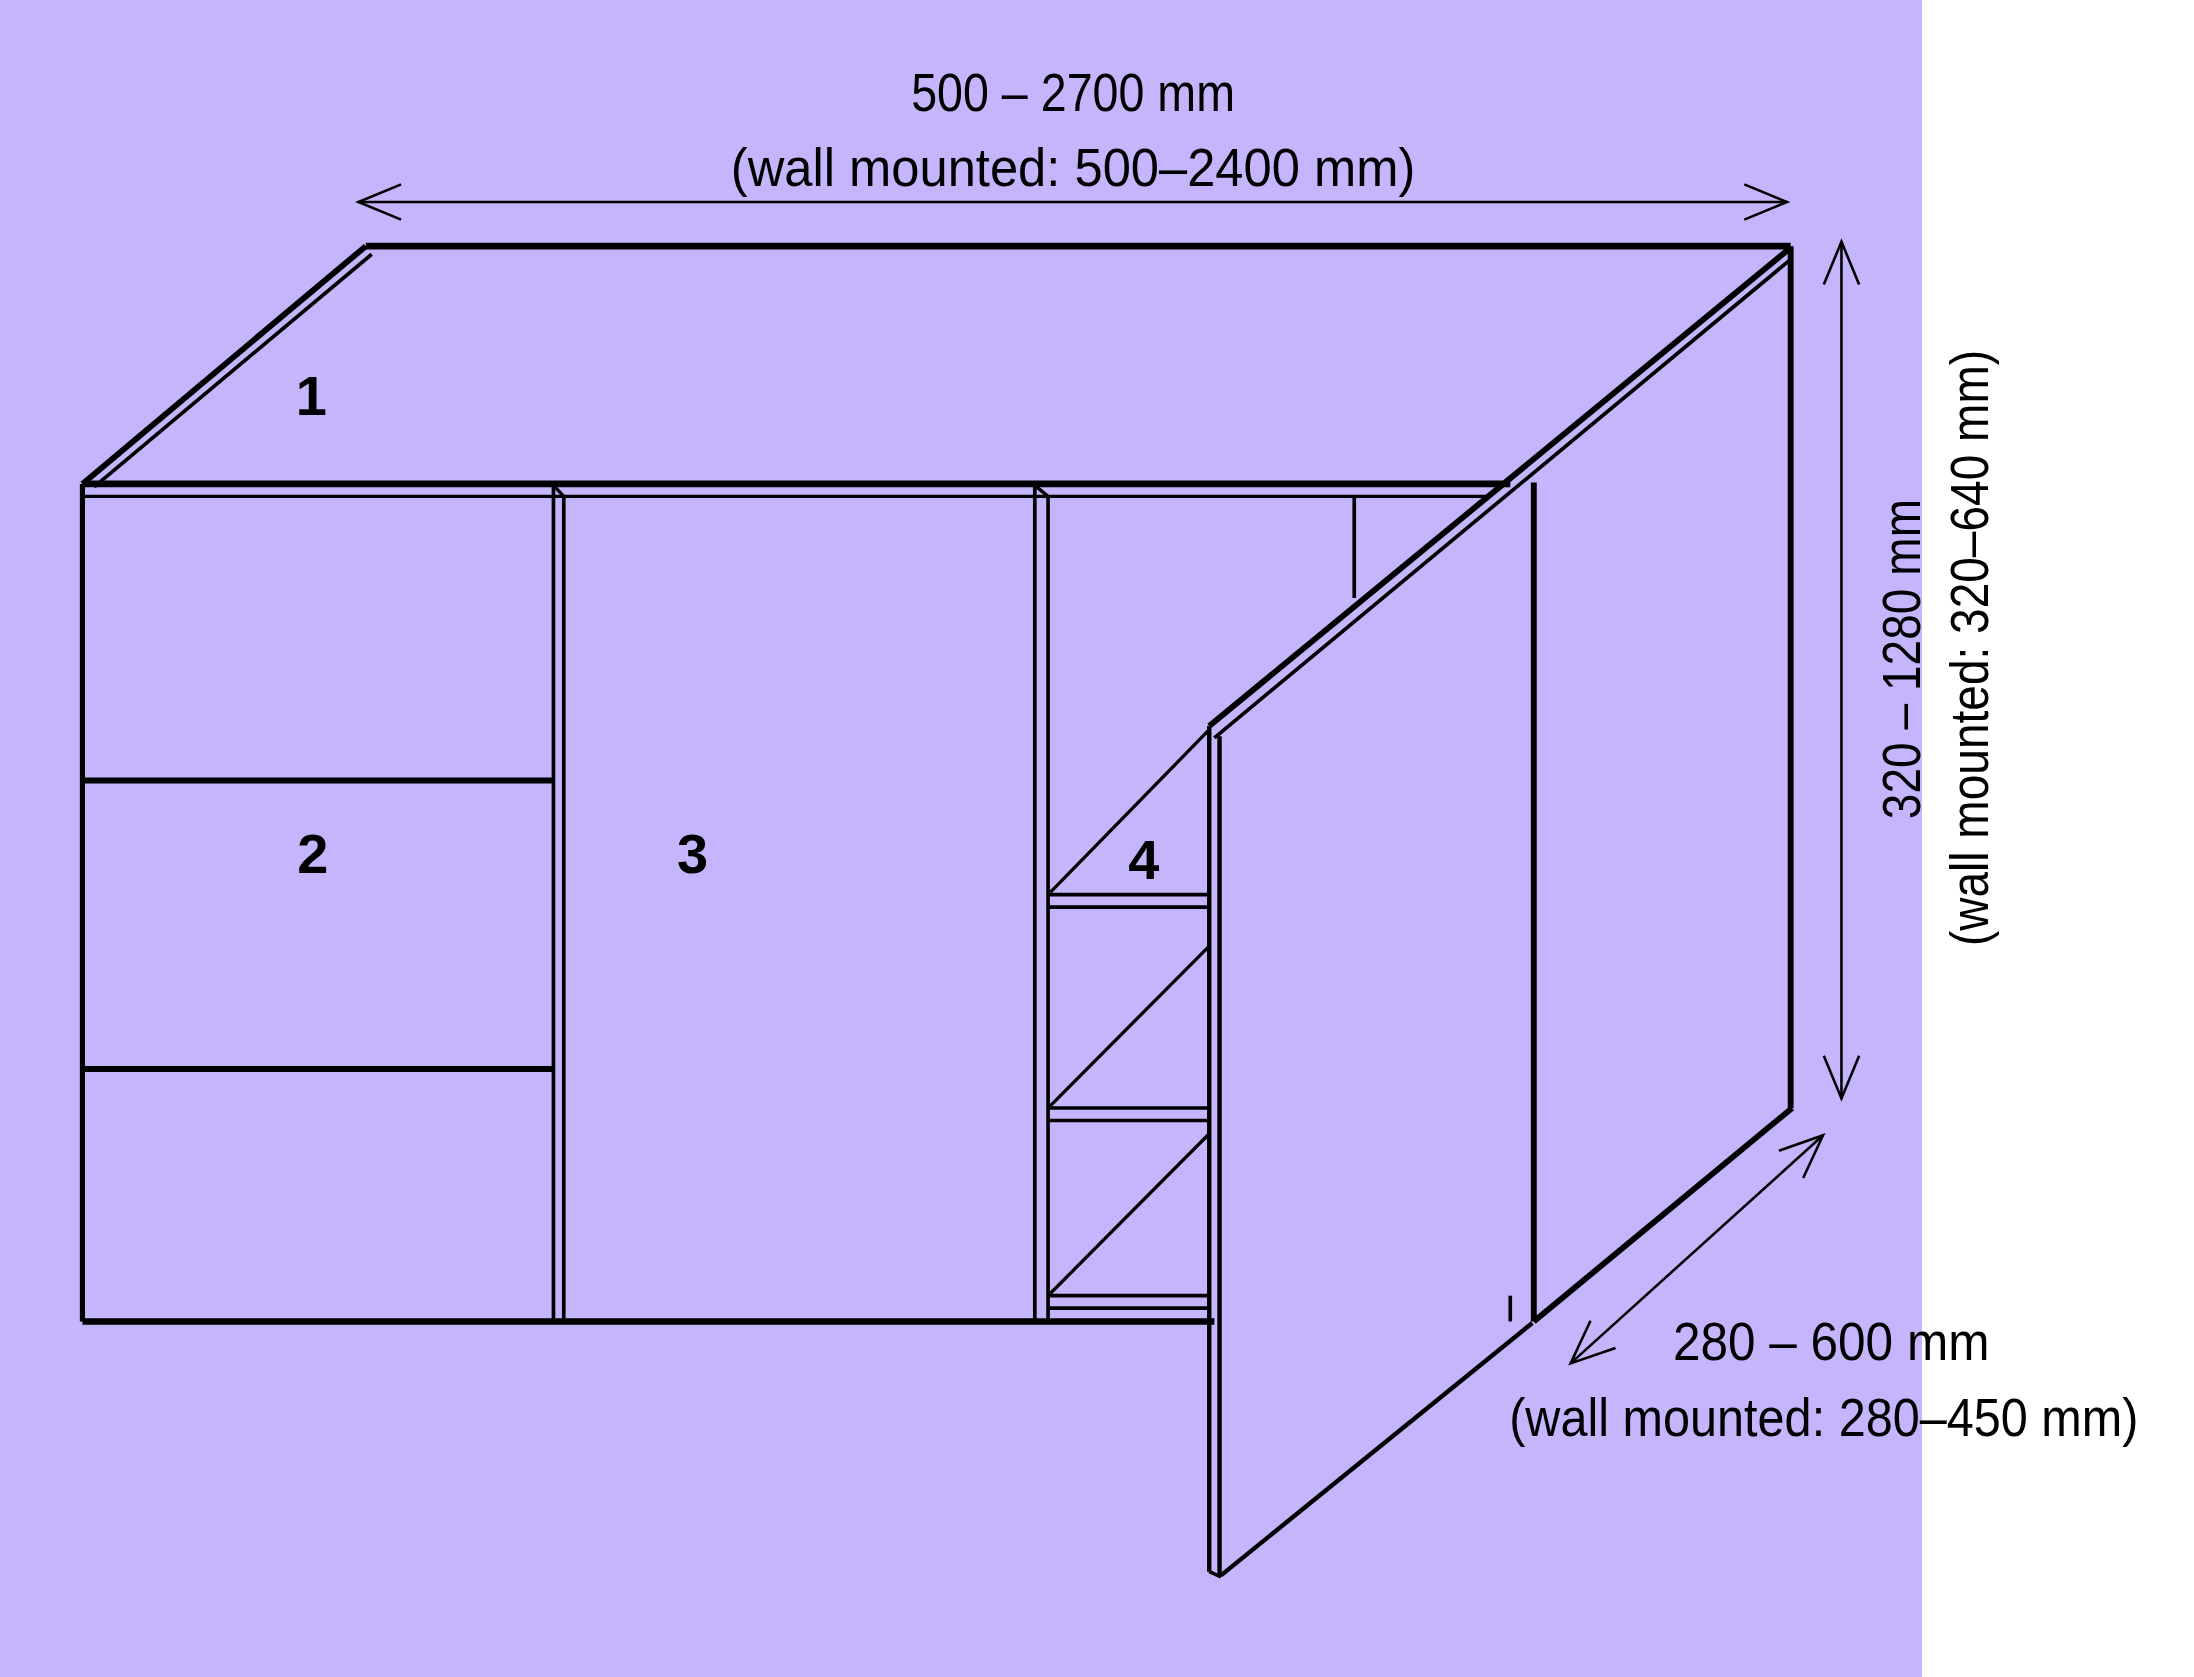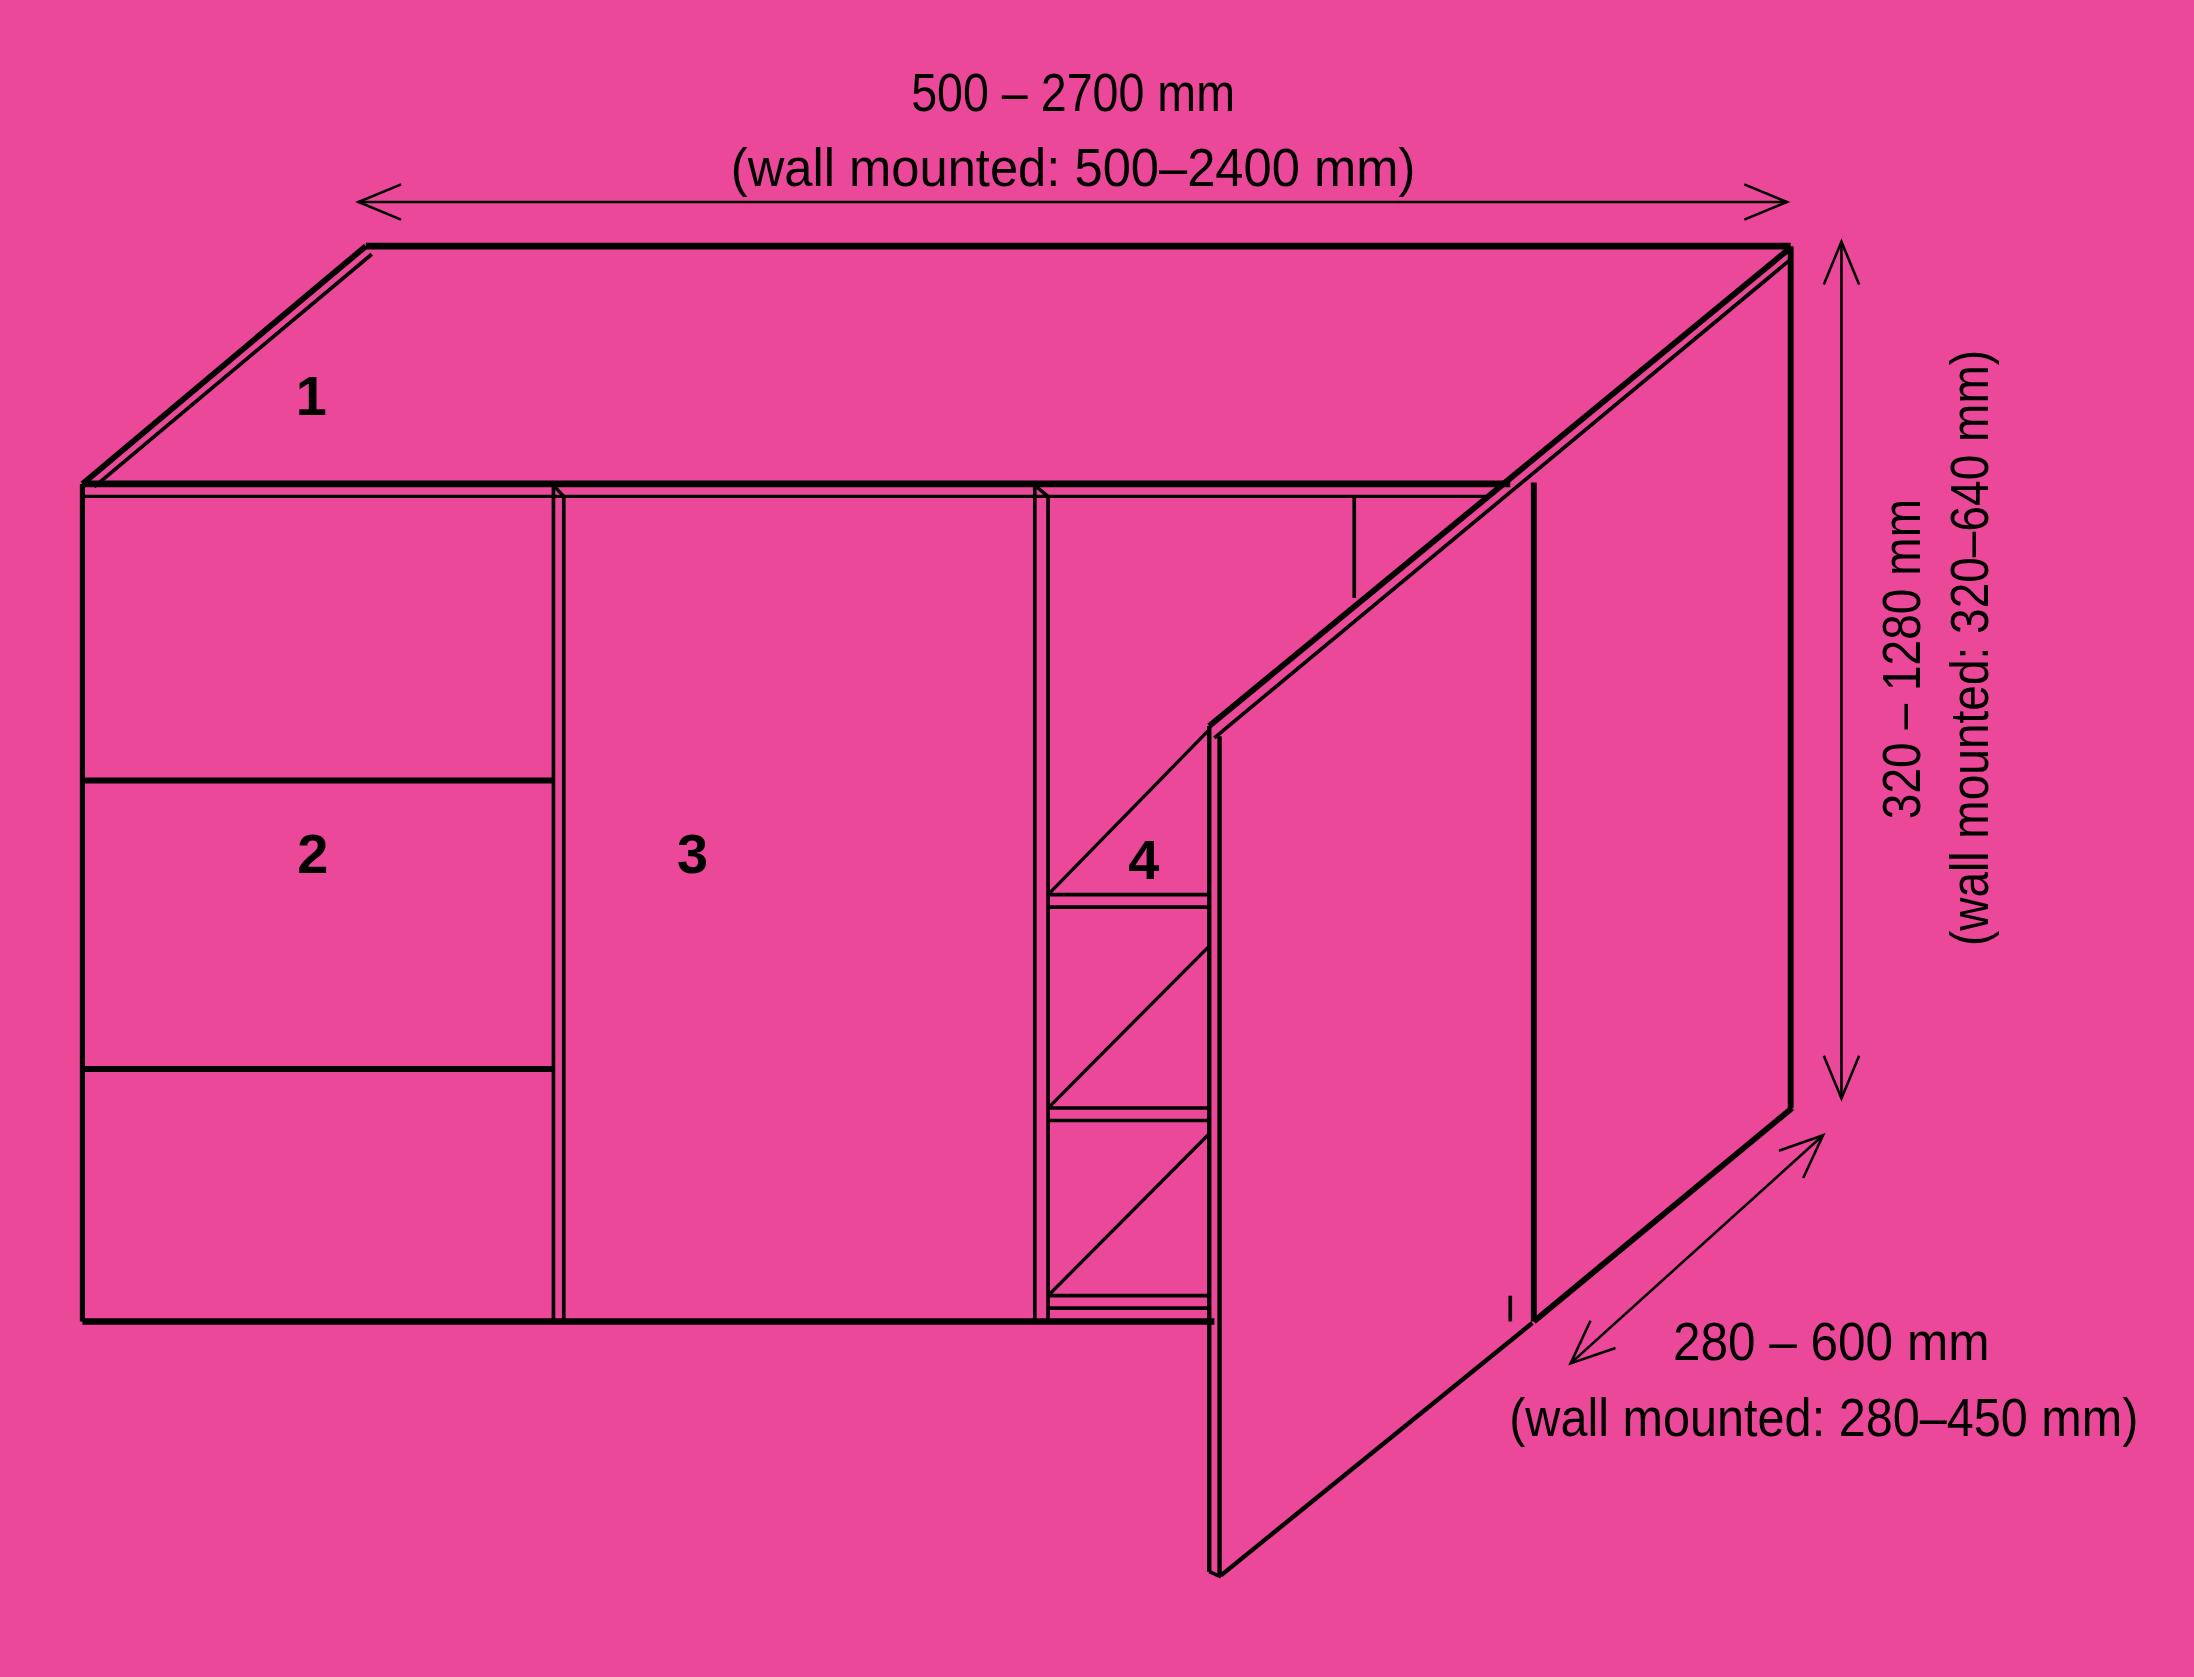--- a/index.html
+++ b/index.html
@@ -2,23 +2,23 @@
 <html style="font-size:11.8px"><head>
 <meta charset="utf-8">
 <style>
   html, body {
     margin: 0;
     padding: 0;
     background: #ffffff;
   }
   .stage {
     position: relative;
-    width: 2194px;
+    width: 1922px;
     height: 1678px;
-    background: #ec4899;
+    background: #c4b5fd;
     font-family: "Liberation Sans", sans-serif;
   }
   svg.diagram {
     display: block;
     width: 2194px;
     height: 1678px;
   }
   .ln  { stroke: #000; fill: none; stroke-linecap: butt; stroke-linejoin: miter; }
   .w9  { stroke-width: 9; }
   .w8  { stroke-width: 8; }

